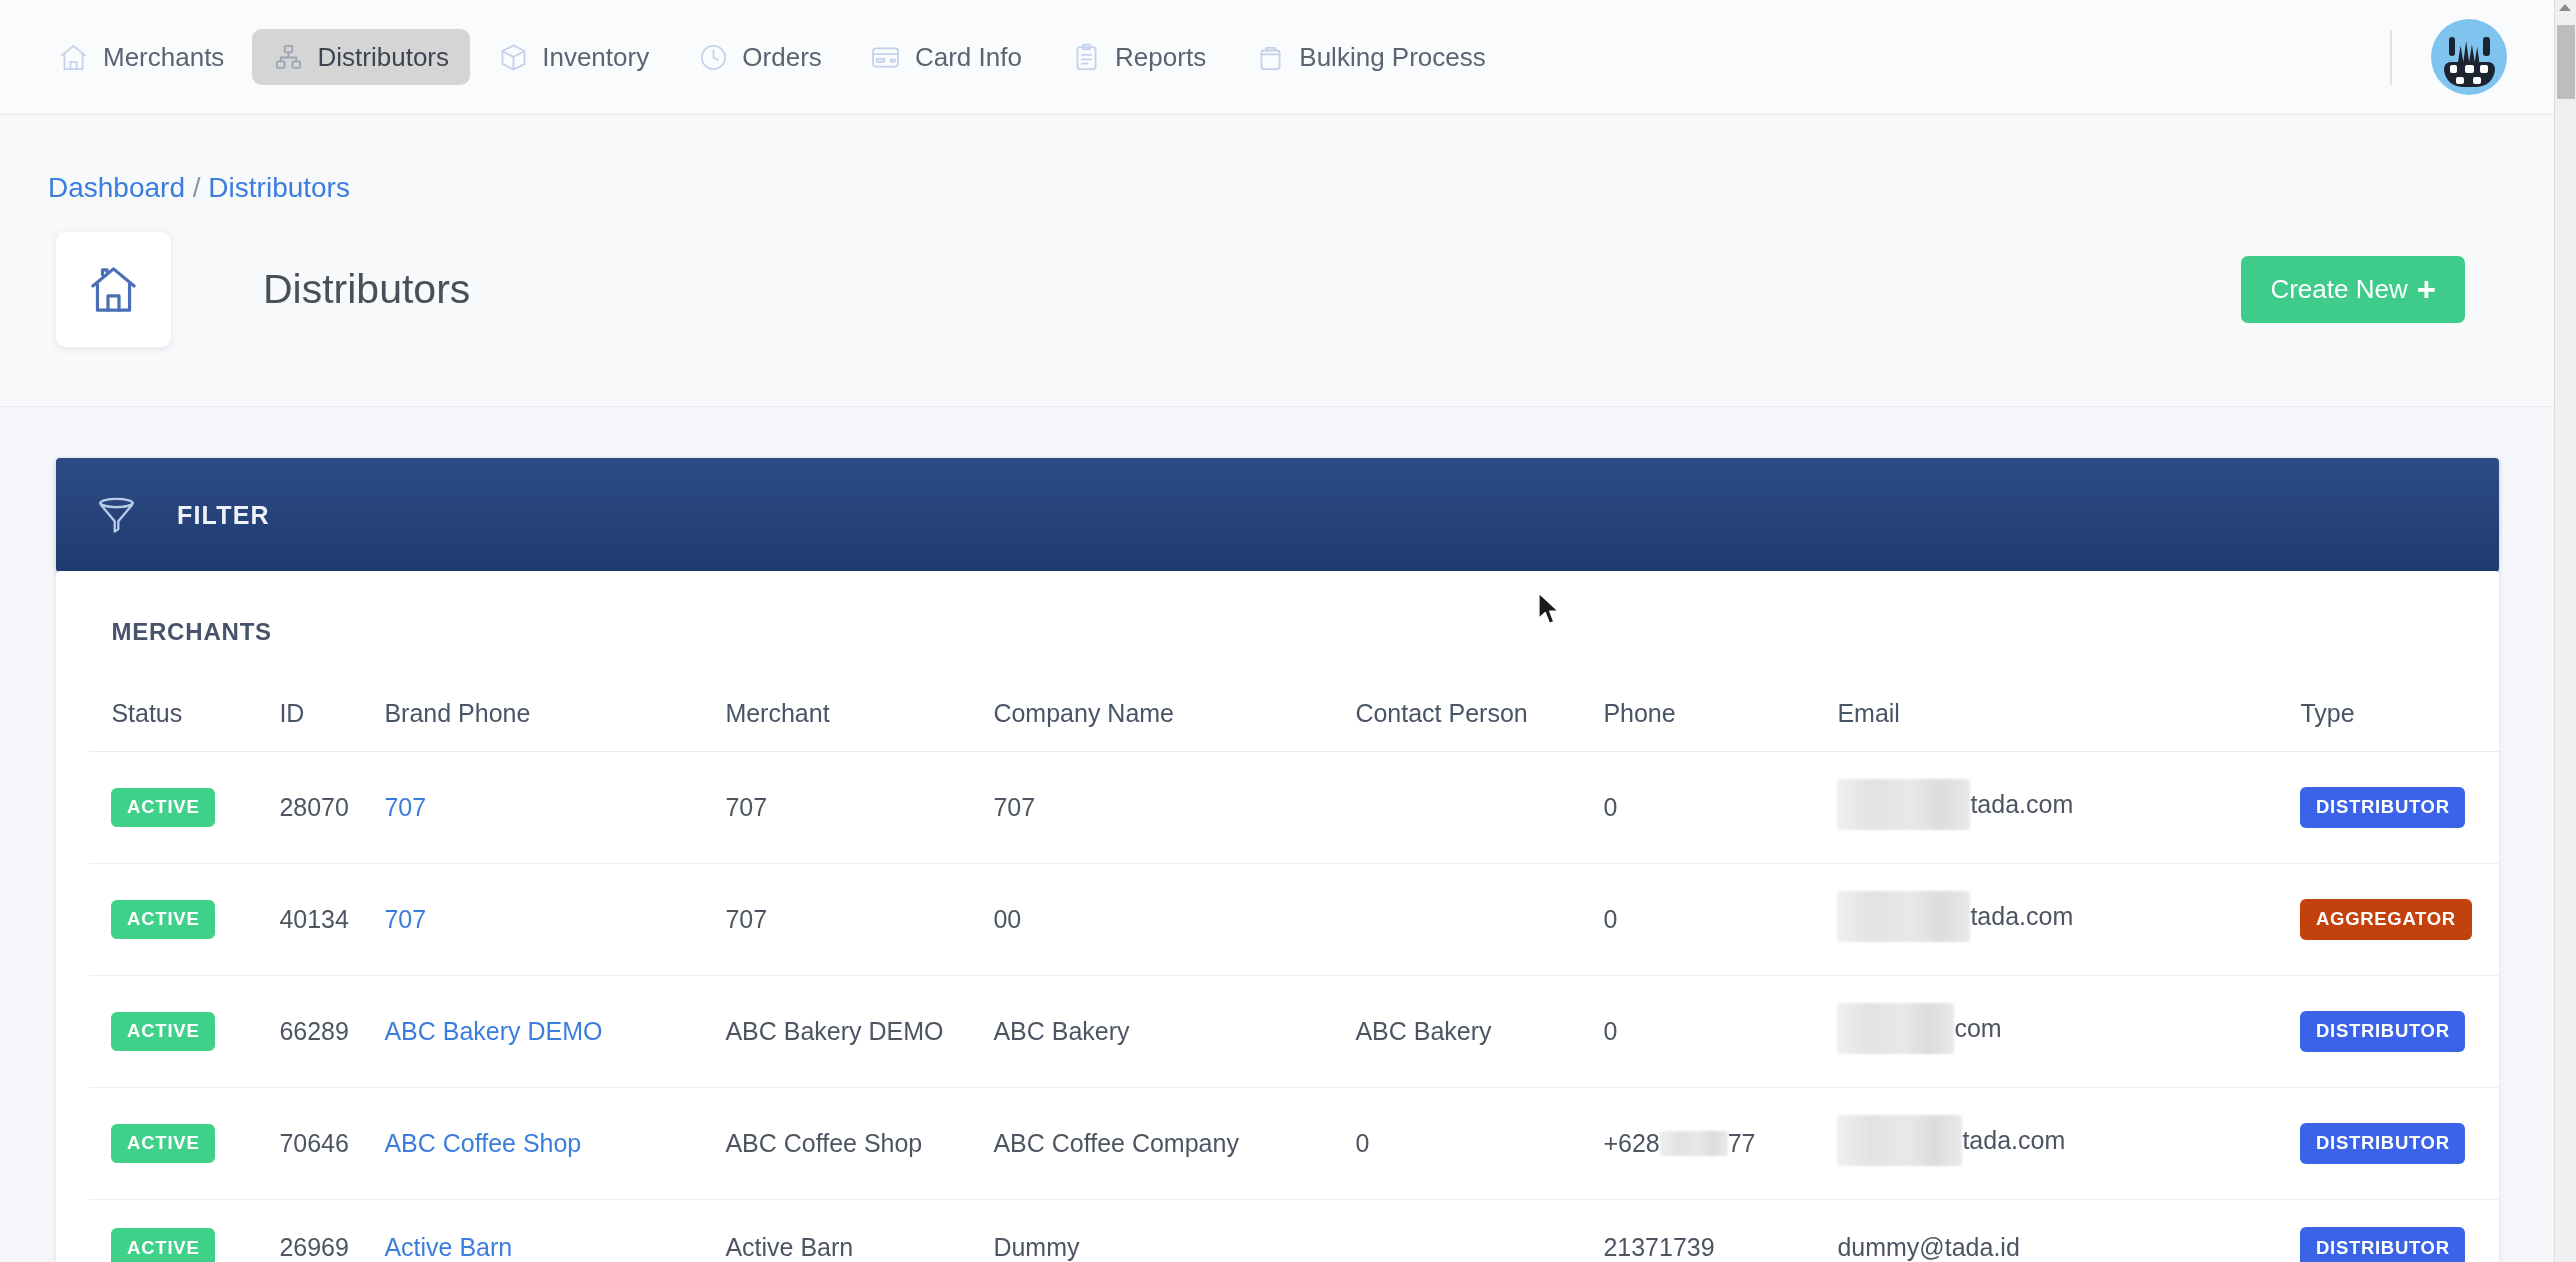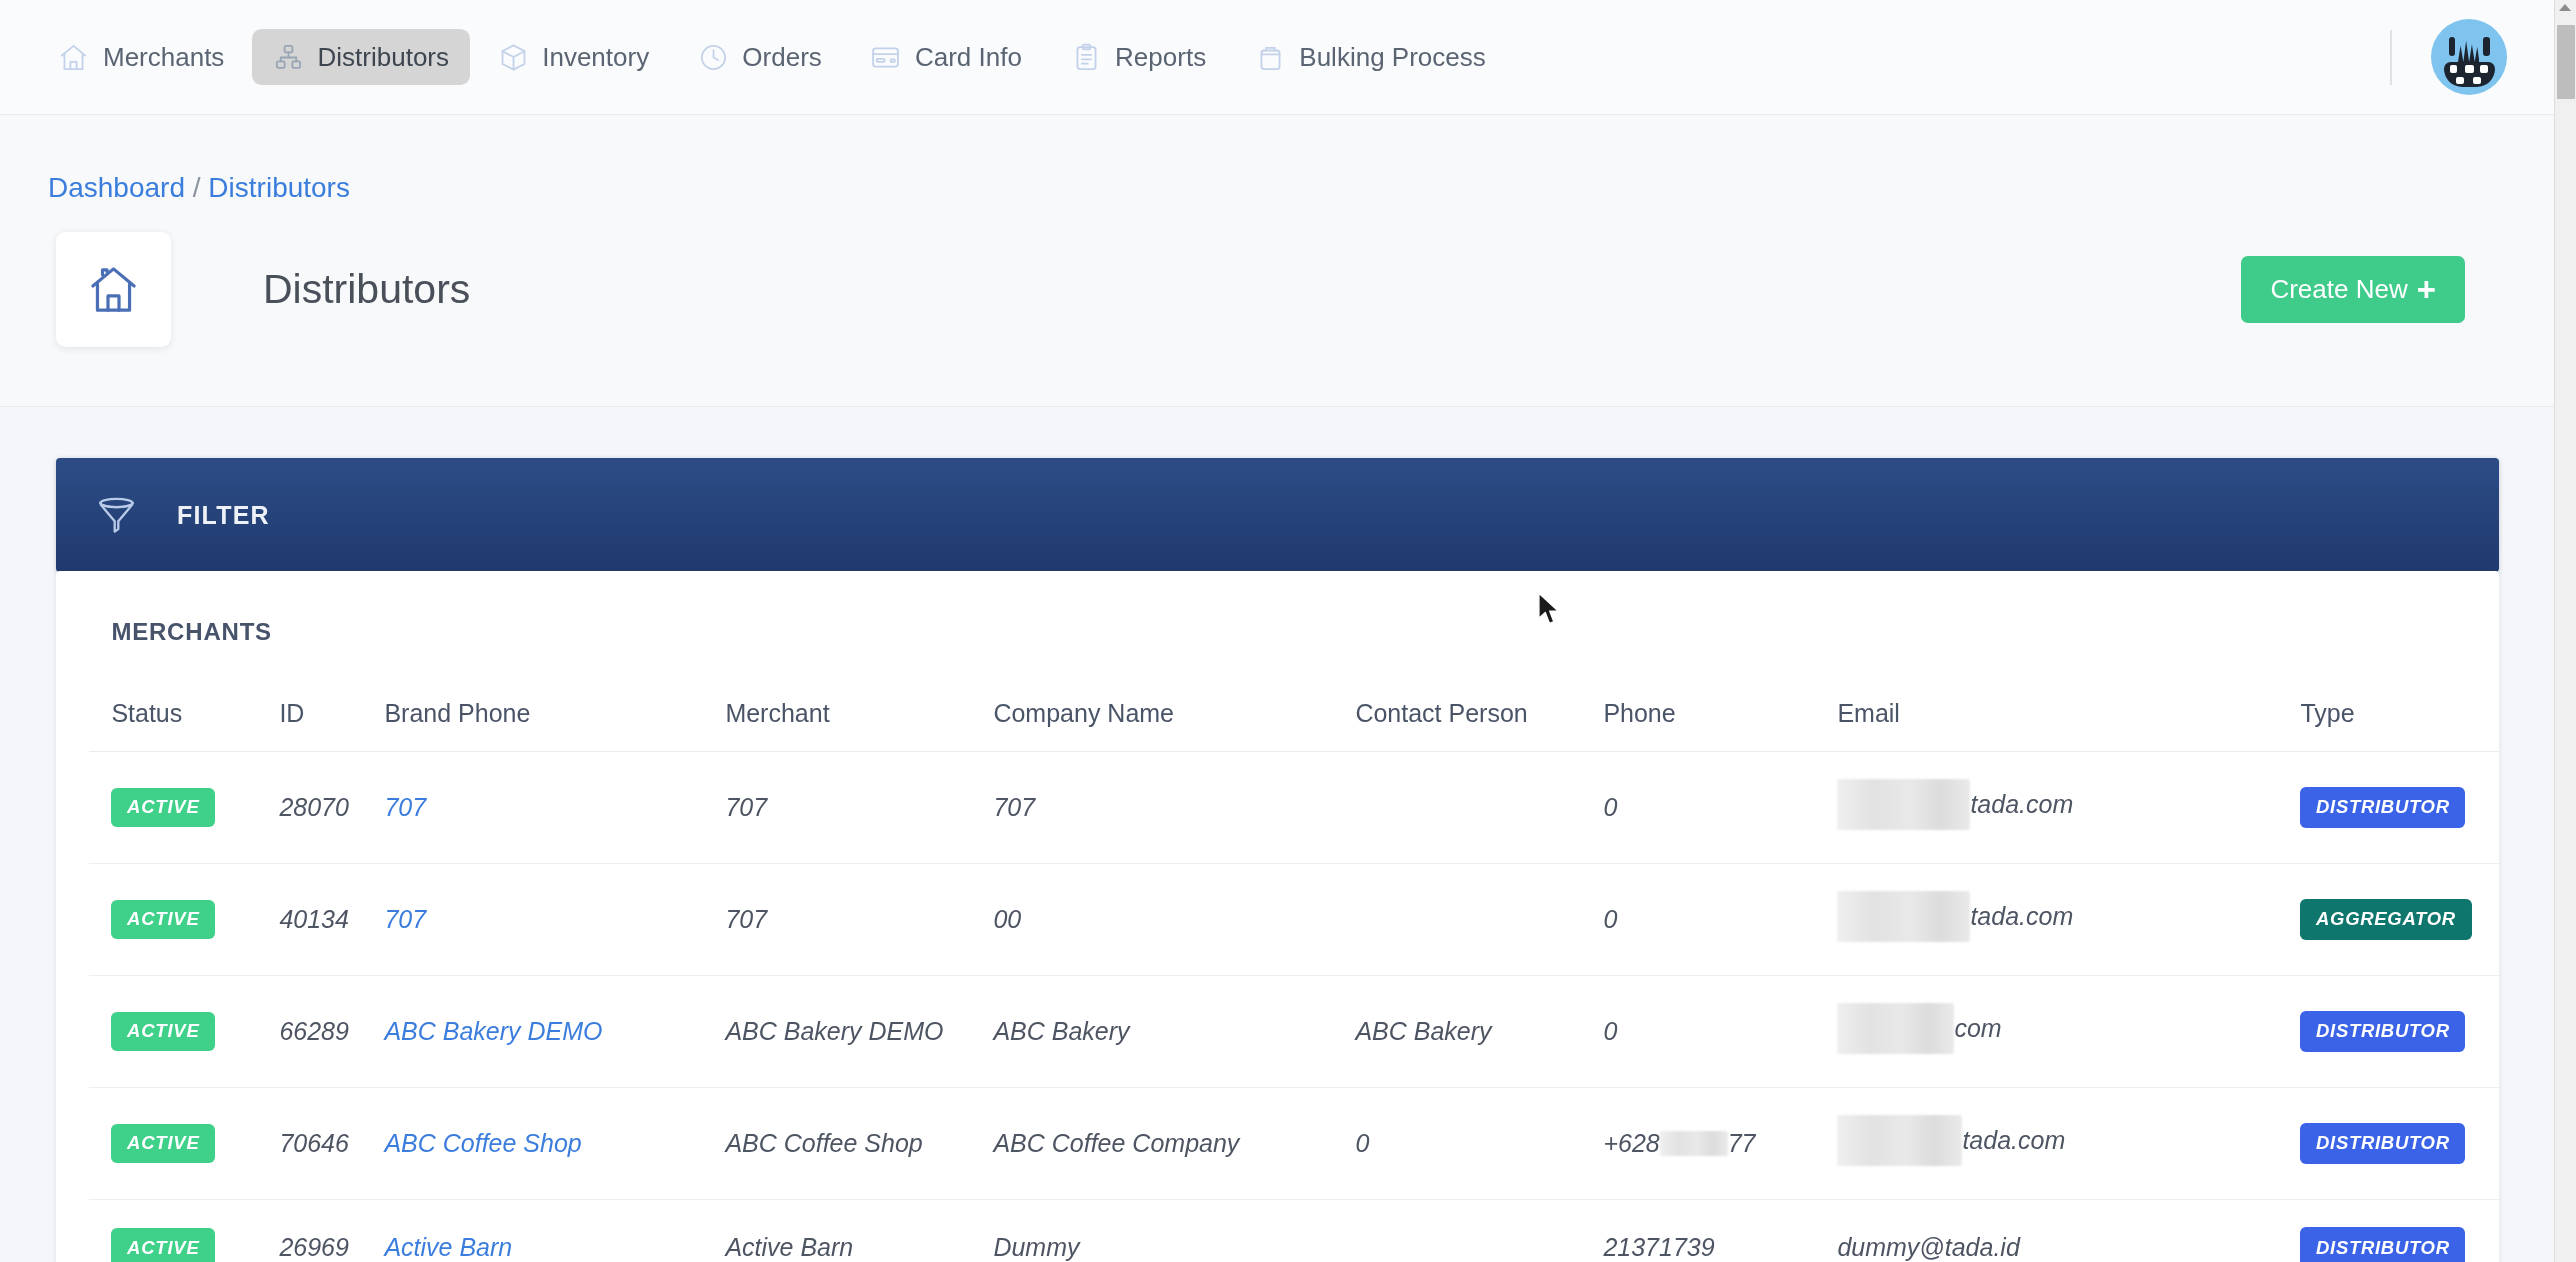--- a/index.html
+++ b/index.html
@@ -210,21 +210,20 @@
     white-space: nowrap;
   }
   table.grid td {
     font-size: 25px;
     color: #4d5462;
     padding: 27px 9.7px 27px 22.4px;
     border-bottom: 1px solid #eceef2;
     vertical-align: middle;
     white-space: nowrap;
     overflow: hidden;
-    font-style: italic;
   }
   .c-status { width: 168px; }
   .c-id     { width: 105px; }
   .c-brand  { width: 341px; }
   .c-merch  { width: 268px; }
   .c-comp   { width: 362px; }
   .c-contact{ width: 248px; }
   .c-phone  { width: 234px; }
   .c-email  { width: 463px; }
   .c-type   { width: 253px; }
@@ -243,21 +242,21 @@
   .type-badge {
     display: inline-block;
     color: #ffffff;
     font-size: 18.5px;
     font-weight: bold;
     letter-spacing: 0.7px;
     border-radius: 5.8px;
     padding: 9.7px 15.6px;
   }
   .type-distributor { background: #3b63e8; }
-  .type-aggregator  { background: #0f766e; color: #ffffff; }
+  .type-aggregator  { background: #c2410c; color: #ffffff; }
 
   
   .redact {
     display: inline-block;
     vertical-align: middle;
     height: 25px;
     background: linear-gradient(90deg,#efefef 0%,#e2e2e2 28%,#e9e9e9 55%,#dcdcdc 78%,#eaeaea 100%);
     border-radius: 1.9px;
     filter: blur(1px);
   }

